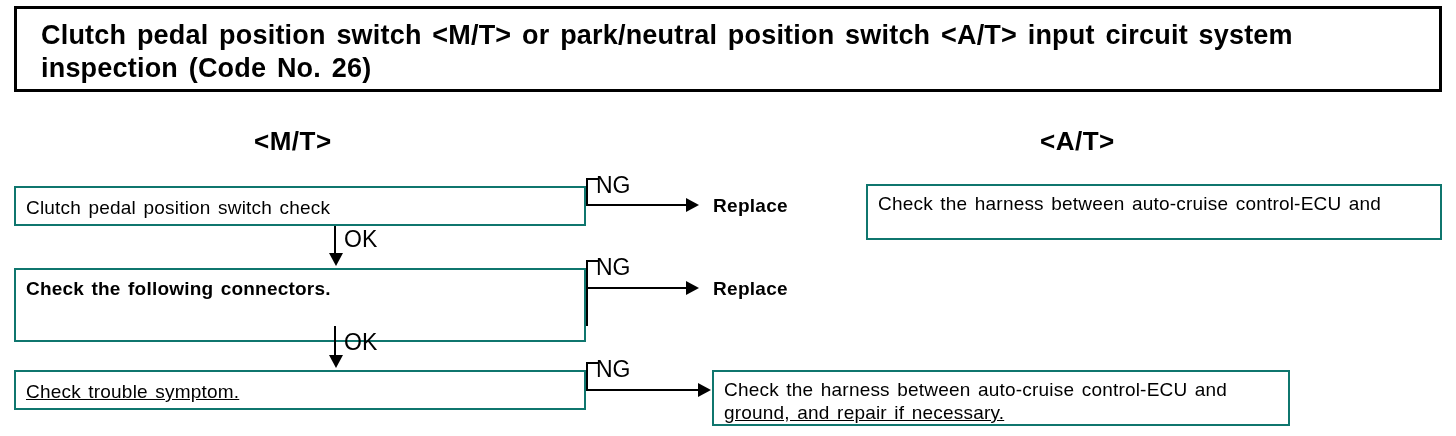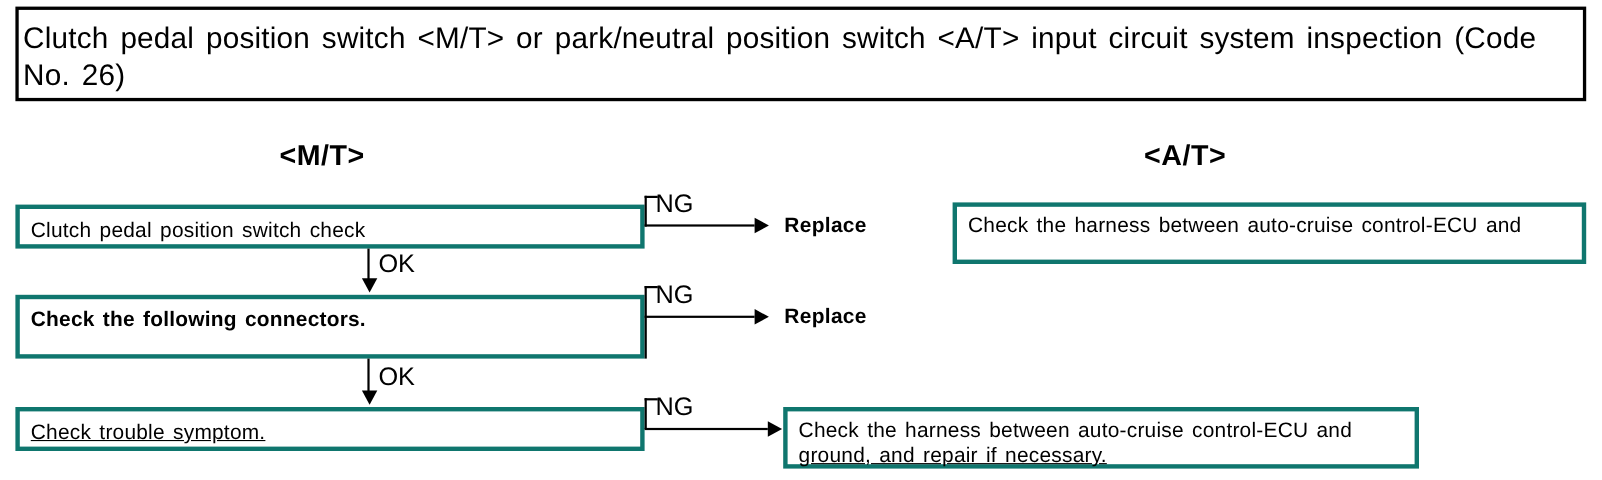--- a/index.html
+++ b/index.html
@@ -21,64 +21,64 @@
     position: absolute;
     left: 14px;
     top: 6px;
     width: 1428px;
     height: 86px;
     border: 3px solid #000;
     box-sizing: border-box;
   }
   #title-text {
     position: absolute;
-    left: 4px;
+    left: 24px;
     top: 10px;
     width: 1390px;
     font-size: 27px;
-    font-weight: normal;
+    font-weight: bold;
     line-height: 1.22;
     letter-spacing: 0.2px;
     word-spacing: 3px;
   }
 
   
   .col-heading {
     position: absolute;
     font-size: 26px;
     font-weight: bold;
     letter-spacing: 0.5px;
     white-space: nowrap;
   }
   #heading-mt { left: 254px; top: 126px; }
   #heading-at { left: 1040px; top: 126px; }
 
   
   .flow-box {
     position: absolute;
-    border: 4px solid #0f766e;
+    border: 2px solid #0f766e;
     box-sizing: border-box;
     background: #fff;
   }
   .box-text {
     position: absolute;
     left: 10px;
     font-size: 19px;
     line-height: 1.28;
     white-space: nowrap;
     letter-spacing: 0.2px;
     word-spacing: 2px;
   }
   .box-text.bold { font-weight: bold; }
 
   
   #box-clutch-check { left: 14px; top: 186px; width: 572px; height: 40px; }
   #box-clutch-check .box-text { top: 8px; }
 
-  #box-connectors { left: 14px; top: 268px; width: 572px; height: 58px; }
+  #box-connectors { left: 14px; top: 268px; width: 572px; height: 74px; }
   #box-connectors .line1 { top: 7px; }
   #box-connectors .line2 { top: 30px; }
 
   #box-trouble { left: 14px; top: 370px; width: 572px; height: 40px; }
   #box-trouble .box-text { top: 8px; text-decoration: underline; }
 
   
   #box-harness-power { left: 866px; top: 184px; width: 576px; height: 56px; }
   #box-harness-power .line1 { top: 6px; }
   #box-harness-power .line2 { top: 29px; }

